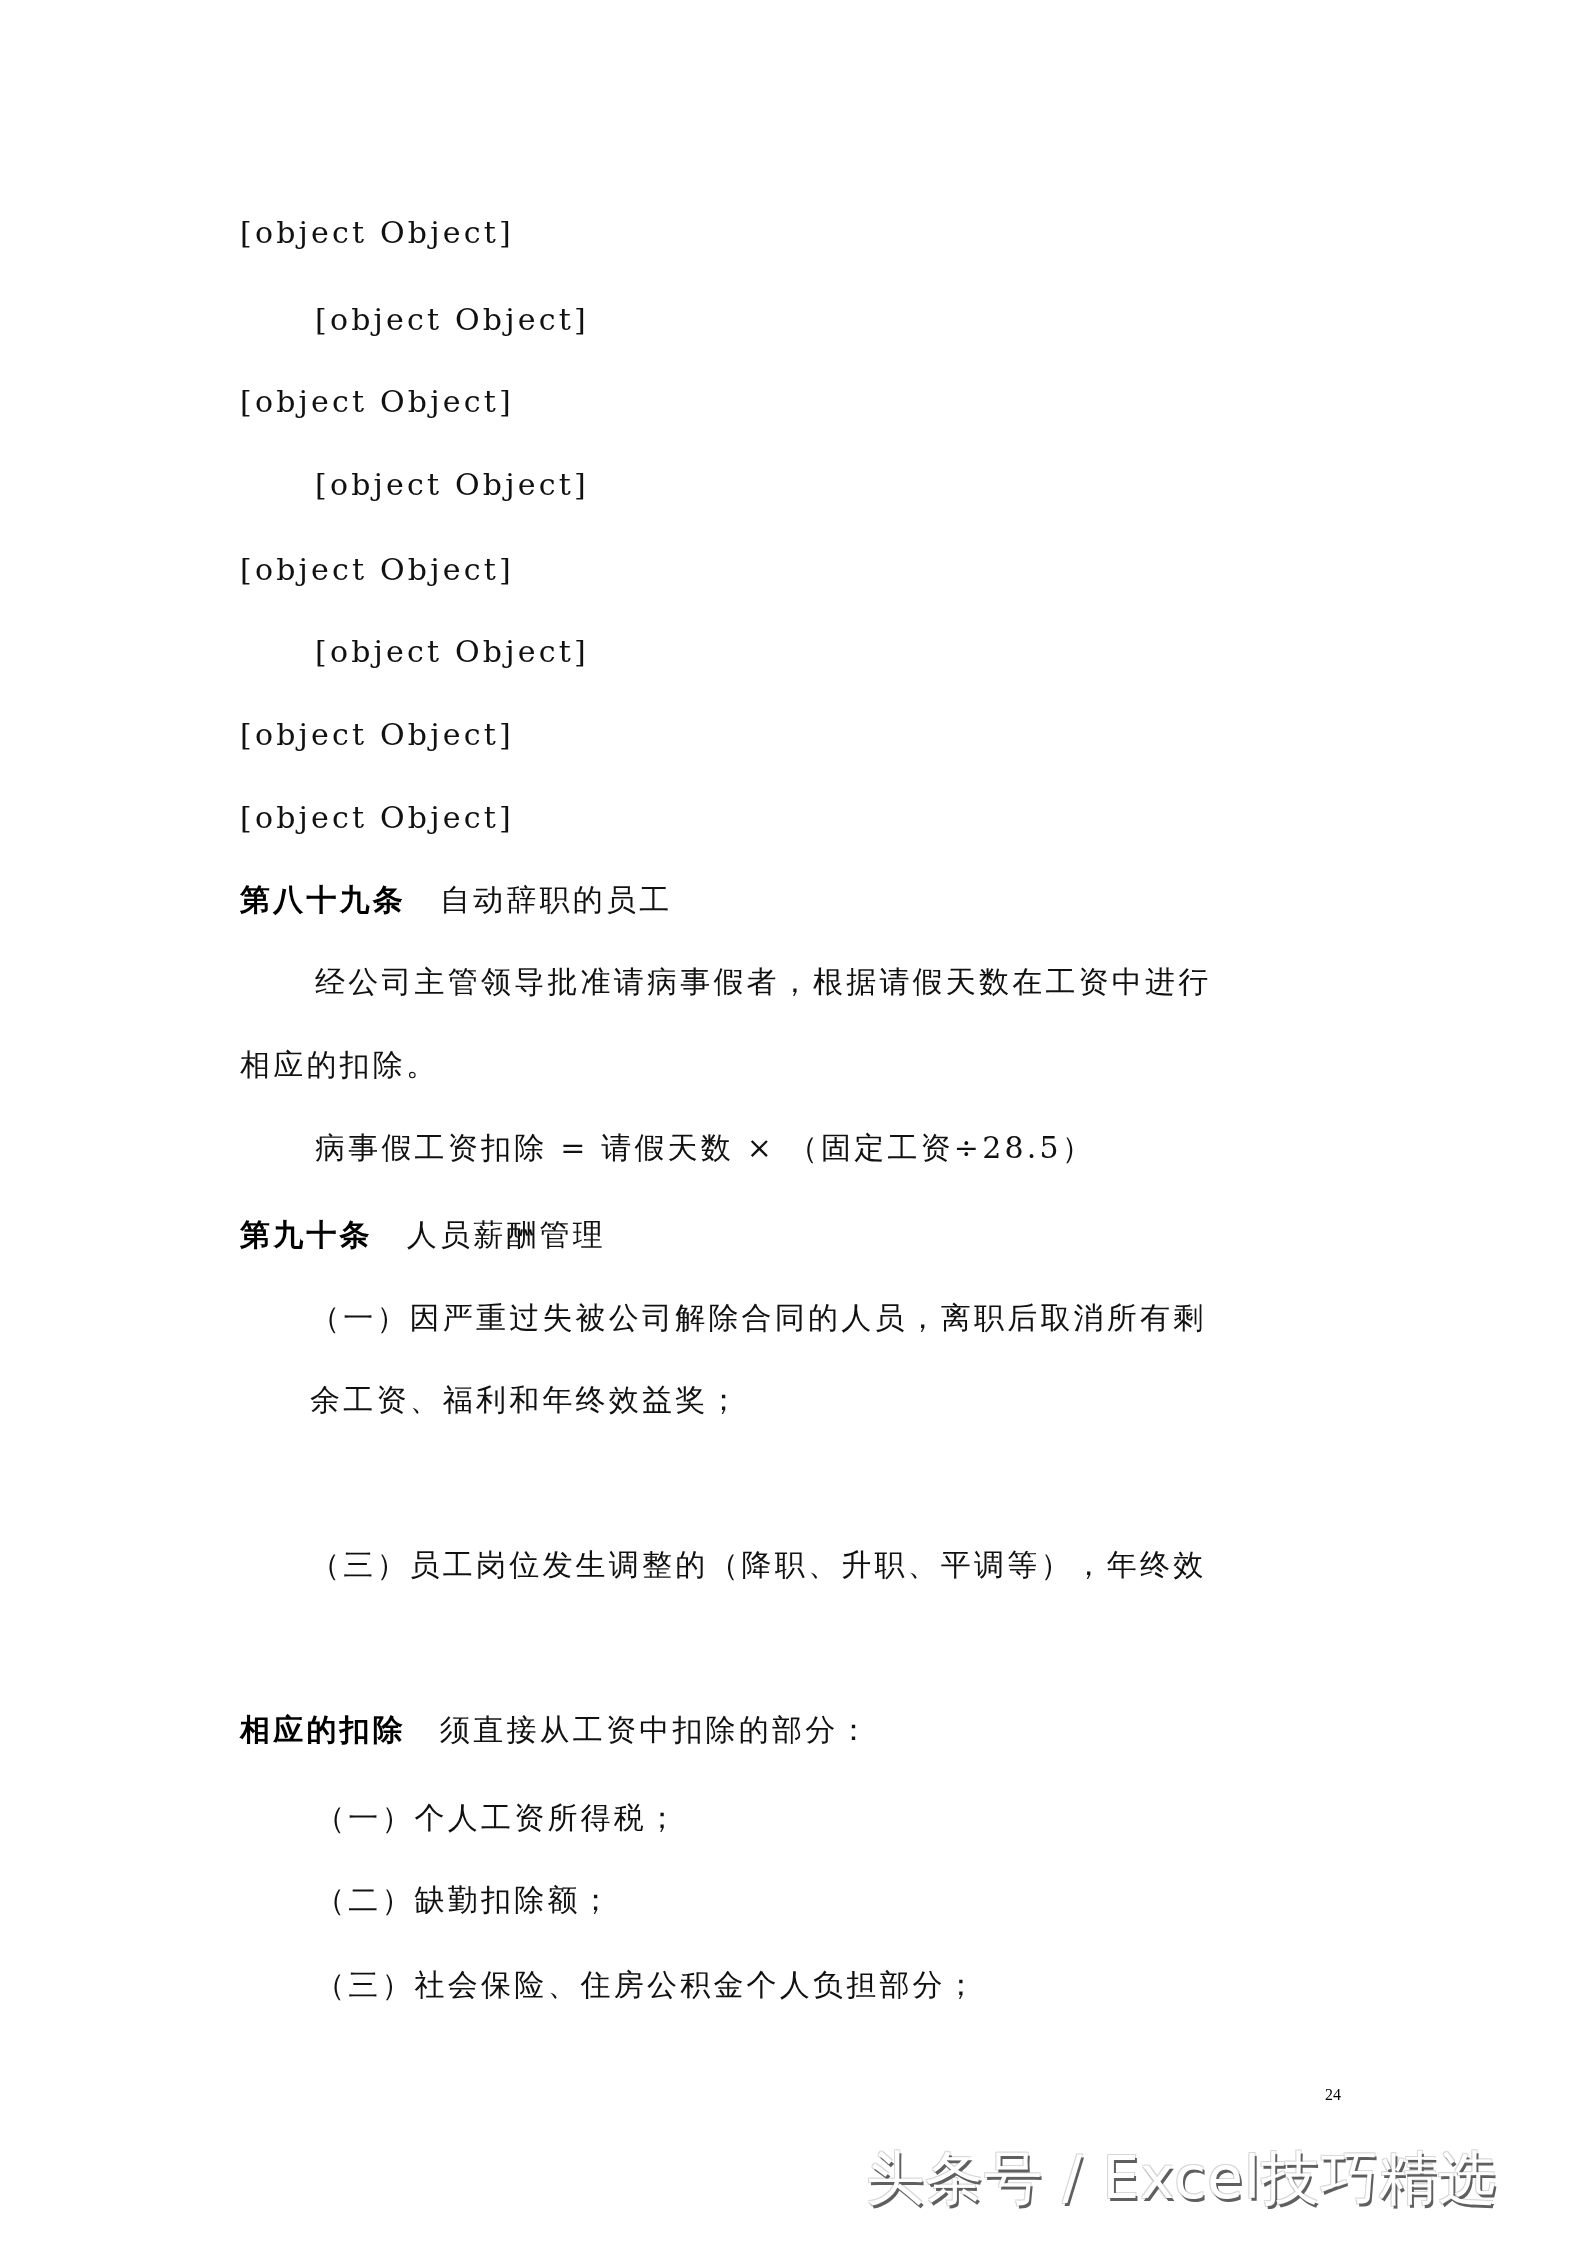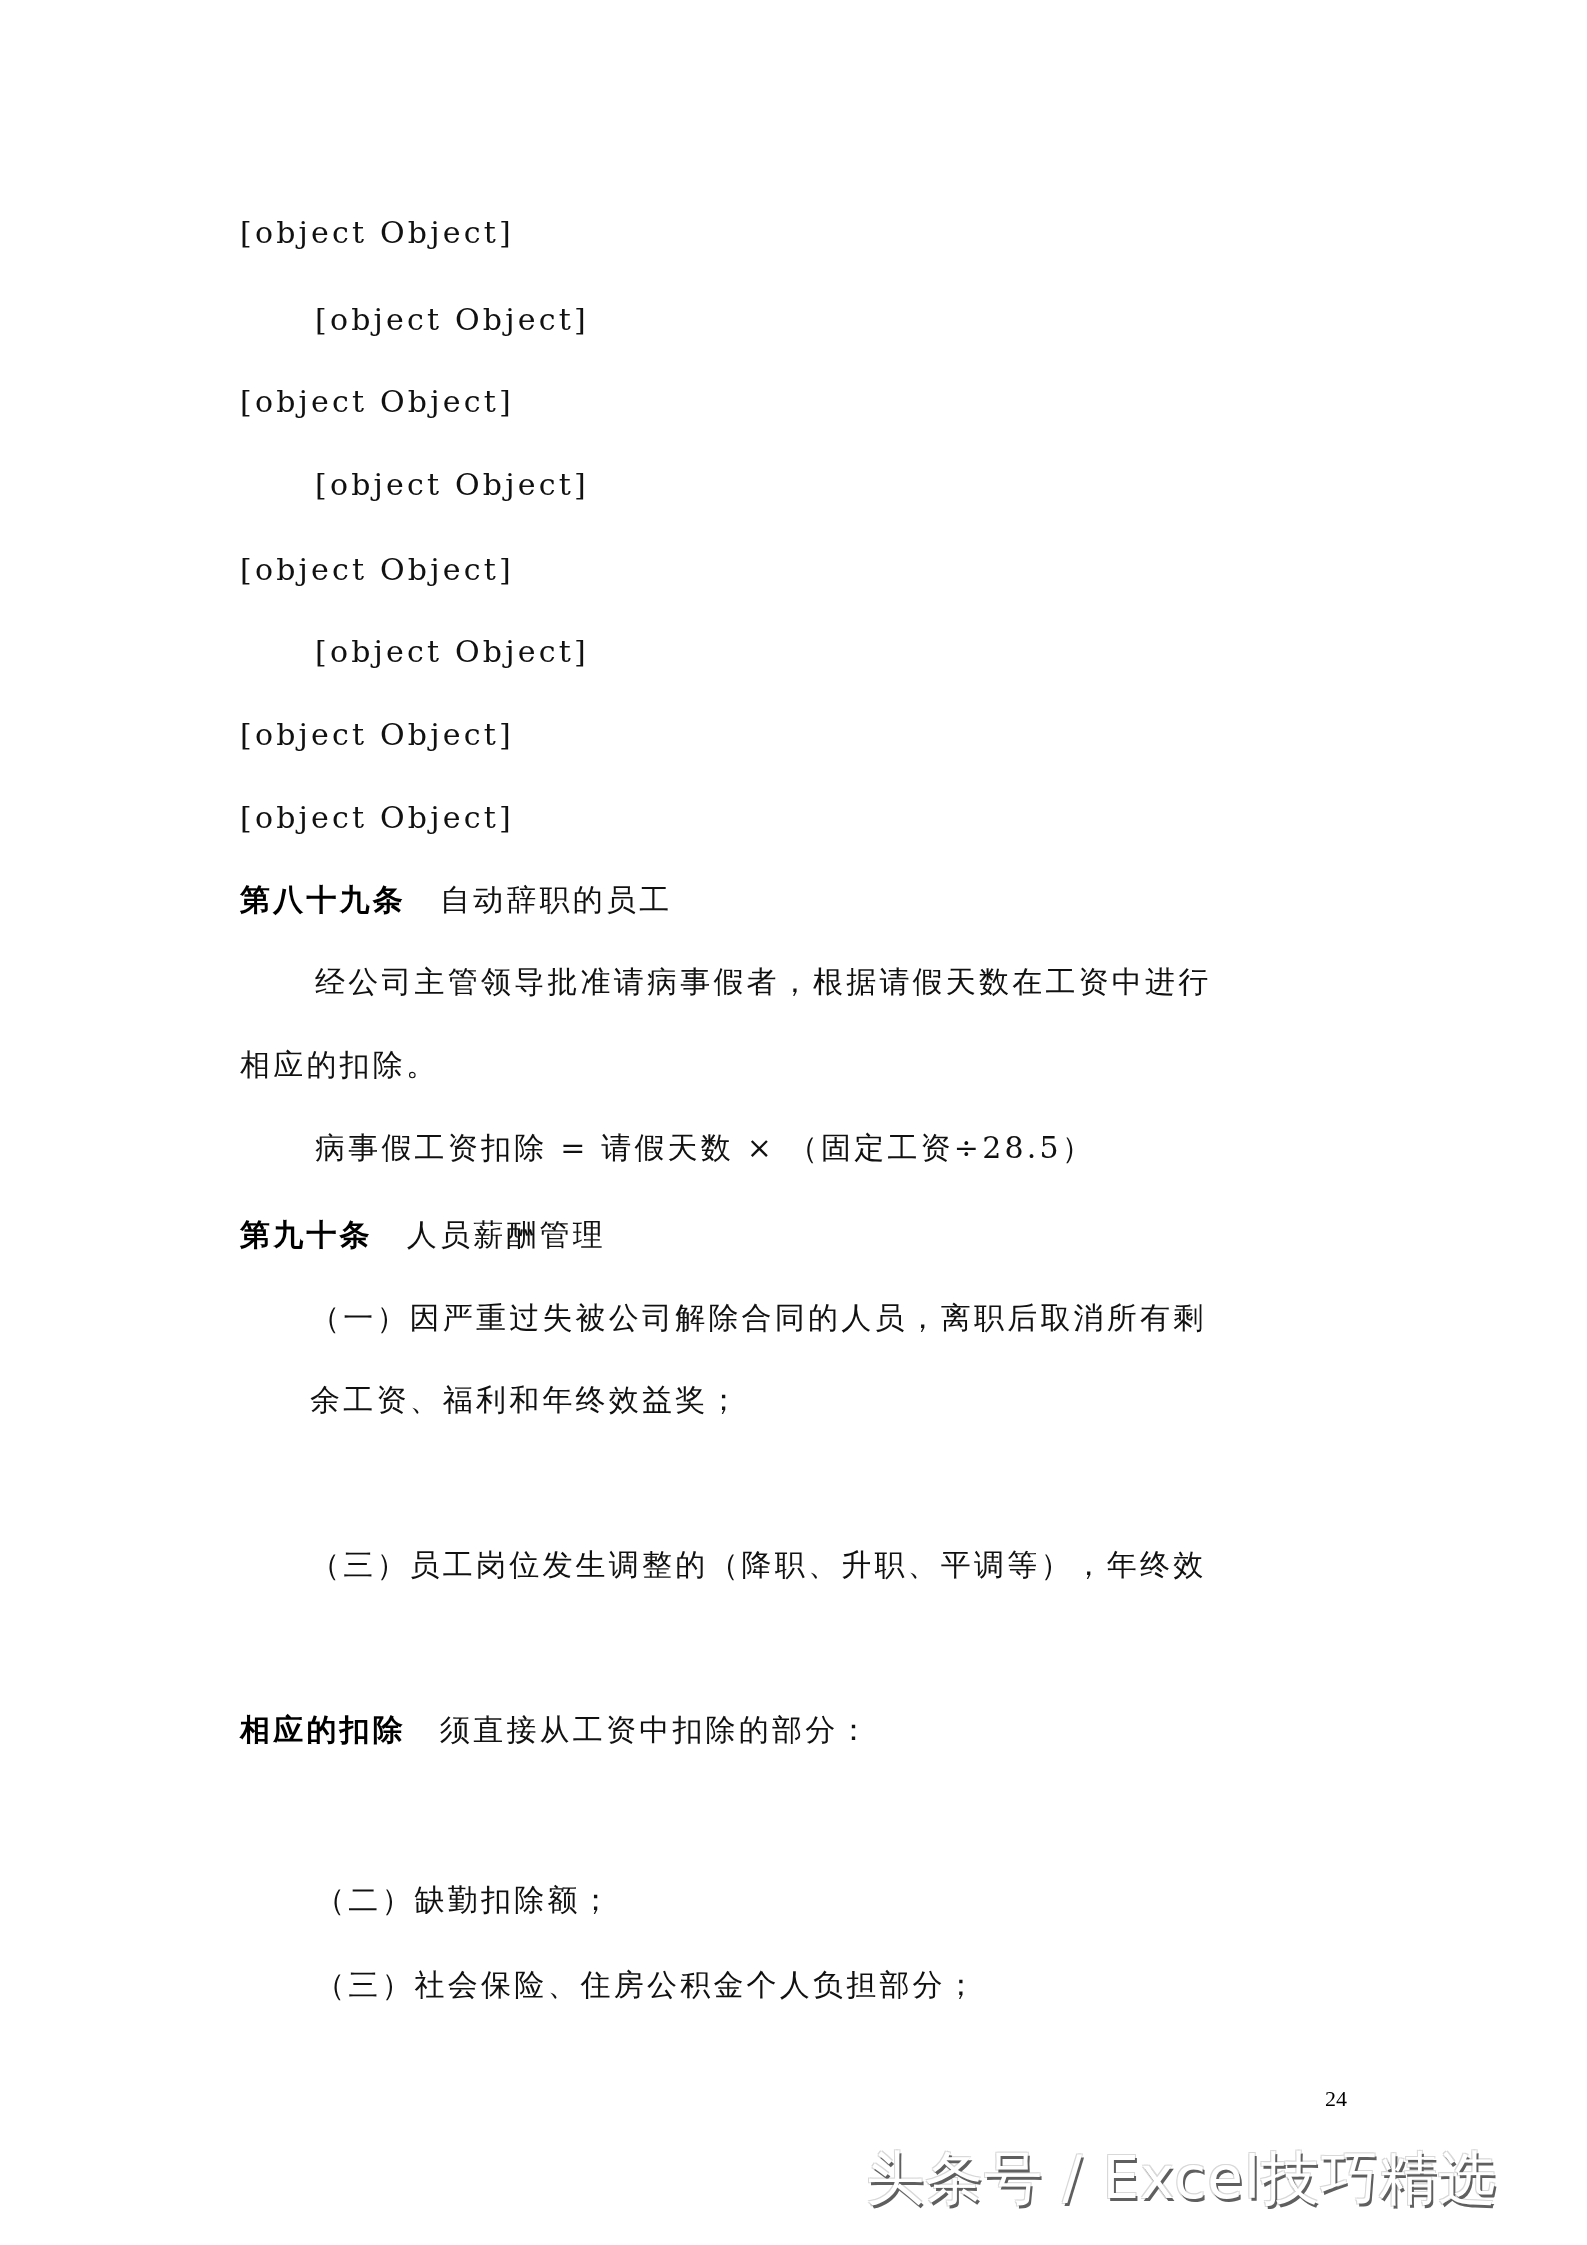--- a/index.html
+++ b/index.html
@@ -22,21 +22,21 @@
     font-family: "DejaVu Sans", "Liberation Sans", sans-serif;
     font-weight: bold;
     color: #000000;
   }
   .heading-title { margin-left: 34px; }
   .page-number {
     position: absolute;
     left: 1325px;
     top: 2086px;
     font-family: "Liberation Serif", "DejaVu Serif", serif;
-    font-size: 22px;
+    font-size: 16px;
     color: #000000;
   }
   .watermark {
     position: absolute;
     left: 866px;
     top: 2140px;
     font-family: "DejaVu Sans", "Liberation Sans", sans-serif;
     font-size: 58px;
     color: #ffffff;
     letter-spacing: 1px;
@@ -68,19 +68,20 @@
   <div class="line" style="top:1213px;">
     <span class="heading-label">第九十条</span><span class="heading-title">人员薪酬管理</span>
   </div>
   <div class="line hang2" style="top:1296px;">（一）因严重过失被公司解除合同的人员，离职后取消所有剩</div>
   <div class="line hang2" style="top:1378px;">余工资、福利和年终效益奖；</div>
   <div class="line hang2" style="top:1543px;">（三）员工岗位发生调整的（降职、升职、平调等），年终效</div>
 
   <div class="line" style="top:1708px;">
     <span class="heading-label">相应的扣除</span><span class="heading-title">须直接从工资中扣除的部分：</span>
   </div>
+  <div class="line indent2" style="top:1796px;">（一）个人工资所得税；</div>
   <div class="line indent2" style="top:1878px;">（二）缺勤扣除额；</div>
   <div class="line indent2" style="top:1963px;">（三）社会保险、住房公积金个人负担部分；</div>
 
   <div class="page-number">24</div>
 
   <div class="watermark">头条号 / Excel技巧精选</div>
 </div>
 
 </body></html>

